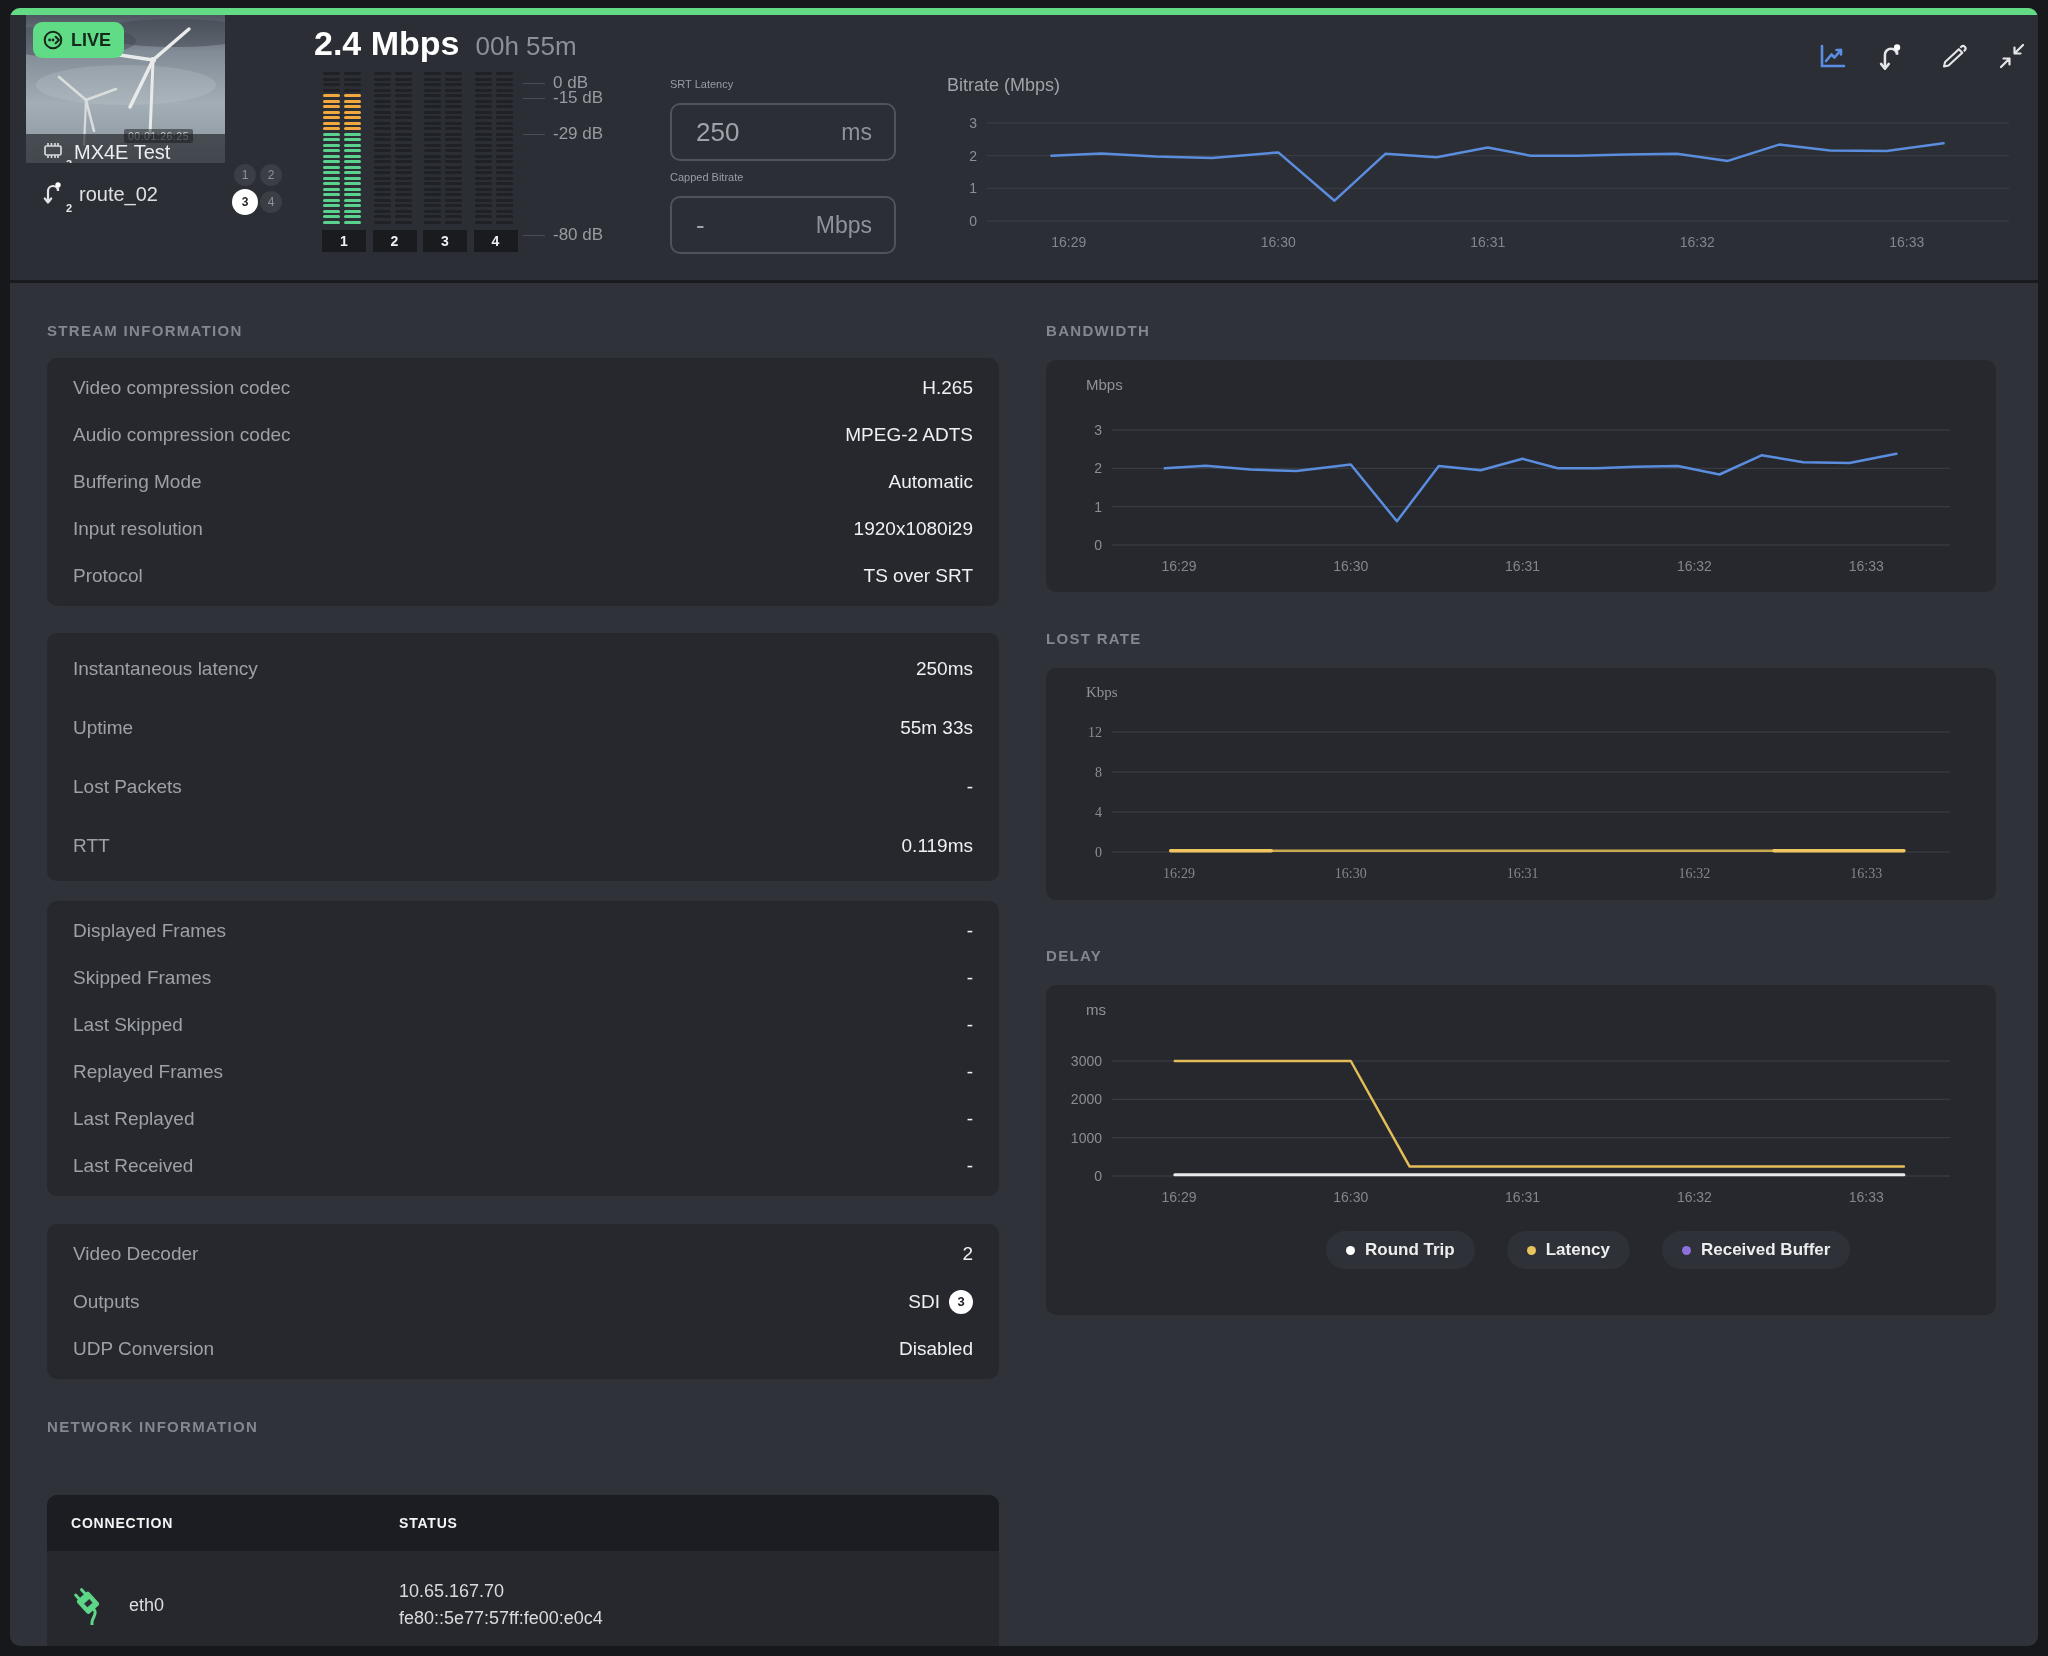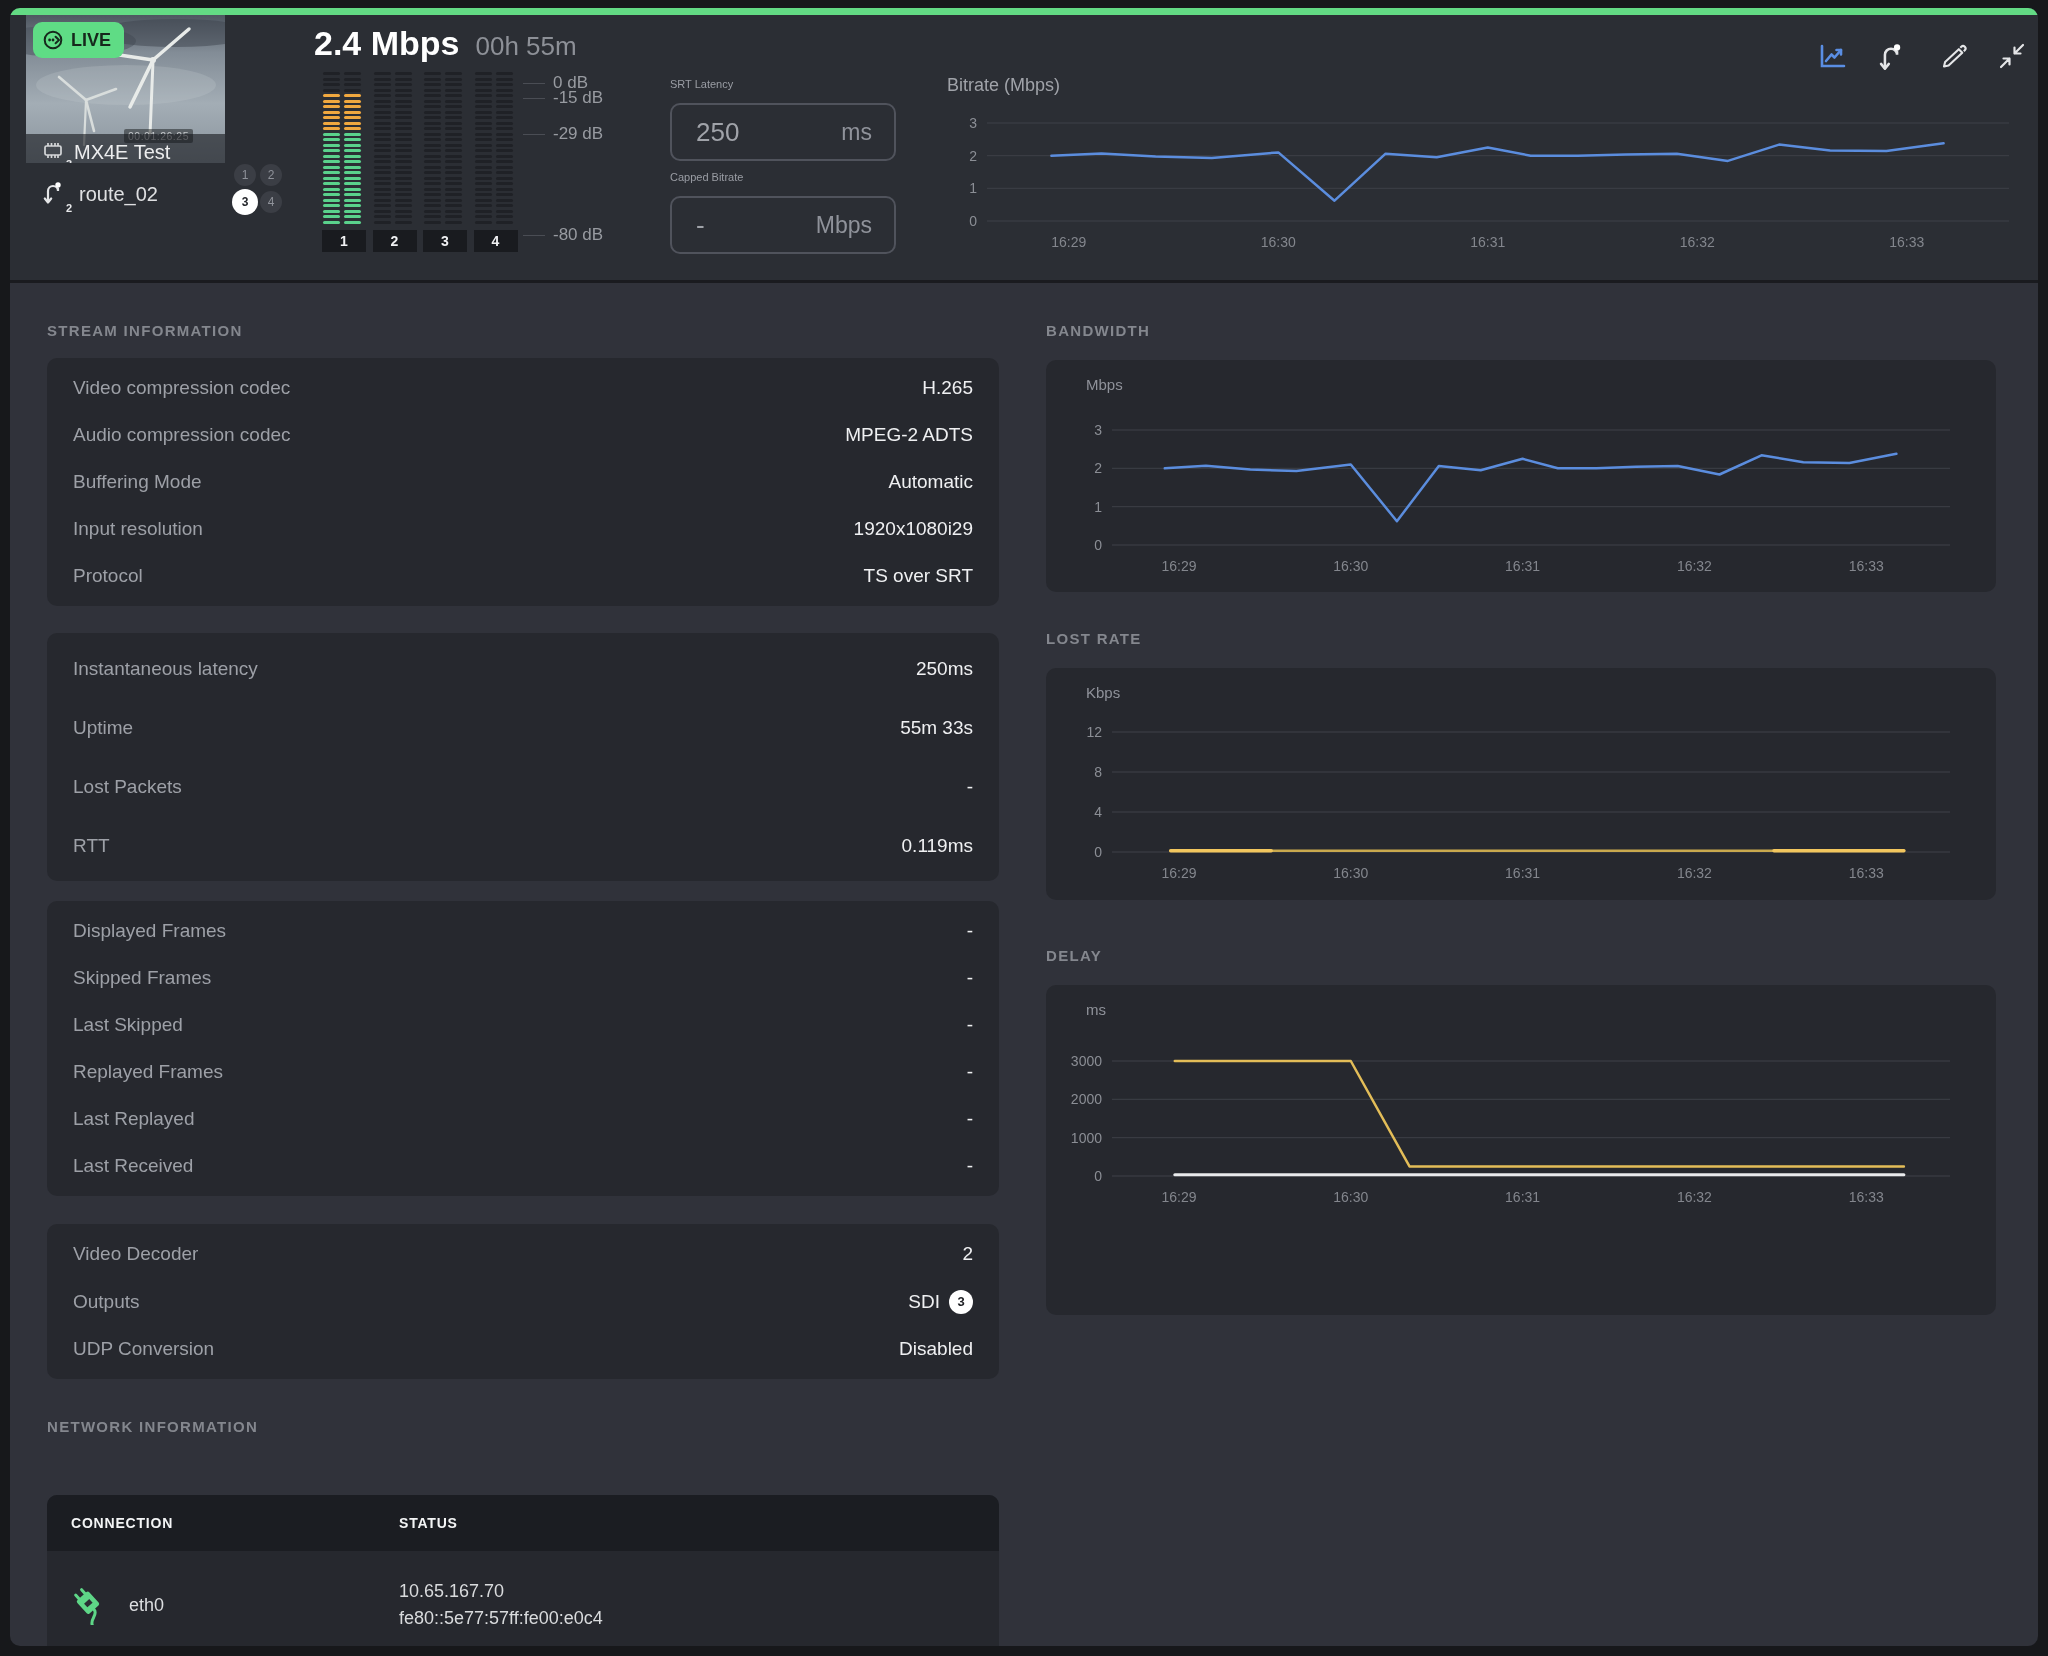--- a/index.html
+++ b/index.html
@@ -595,21 +595,21 @@
           <text x="133.0" y="211" text-anchor="middle" fill="#83868d" font-size="14">16:29</text>
           <text x="304.8" y="211" text-anchor="middle" fill="#83868d" font-size="14">16:30</text>
           <text x="476.6" y="211" text-anchor="middle" fill="#83868d" font-size="14">16:31</text>
           <text x="648.4" y="211" text-anchor="middle" fill="#83868d" font-size="14">16:32</text>
           <text x="820.2" y="211" text-anchor="middle" fill="#83868d" font-size="14">16:33</text>
           <polyline points="118.8,108.3 159.9,105.7 204.3,109.5 250.4,111.0 304.8,104.5 350.9,161.2 392.8,106.0 434.7,110.3 476.6,98.8 511.8,108.3 550.4,108.3 589.8,106.8 631.7,106.0 673.5,114.5 715.5,95.3 757.3,102.2 803.4,103.0 850.4,93.8" fill="none" stroke="#5b8dde" stroke-width="2.5" stroke-linejoin="round" stroke-linecap="round"></polyline>
         </svg>
       </div>
 
   <div class="heading" style="left:1036px;top:622px;">LOST RATE</div>
-  <div class="card" style="left:1036px;top:660px;width:950px;height:232px;">
+  <div class="card" style="left:1036px;top:660px;width:950px;height:232px;font-family:Liberation Serif, serif;">
     <div class="unitlab">Kbps</div>
   <svg width="950" height="232" class="plot">
           <line x1="66" x2="904" y1="184.0" y2="184.0" stroke="#3e4048" stroke-width="1"></line>
           <text x="56" y="189.0" text-anchor="end" fill="#8b8e95" font-size="14">0</text>
           <line x1="66" x2="904" y1="144.0" y2="144.0" stroke="#3e4048" stroke-width="1"></line>
           <text x="56" y="149.0" text-anchor="end" fill="#8b8e95" font-size="14">4</text>
           <line x1="66" x2="904" y1="104.0" y2="104.0" stroke="#3e4048" stroke-width="1"></line>
           <text x="56" y="109.0" text-anchor="end" fill="#8b8e95" font-size="14">8</text>
           <line x1="66" x2="904" y1="64.0" y2="64.0" stroke="#3e4048" stroke-width="1"></line>
           <text x="56" y="69.0" text-anchor="end" fill="#8b8e95" font-size="14">12</text>
@@ -620,20 +620,34 @@
           <text x="820.2" y="210" text-anchor="middle" fill="#83868d" font-size="14">16:33</text>
           <polyline points="124.7,182.8 857.9,182.8" fill="none" stroke="#c9a94e" stroke-width="2.5" stroke-linejoin="round" stroke-linecap="round"></polyline>
           <polyline points="124.7,182.8 225.2,182.8" fill="none" stroke="#f2c65e" stroke-width="3.5" stroke-linejoin="round" stroke-linecap="round"></polyline>
           <polyline points="728.0,182.8 857.9,182.8" fill="none" stroke="#f2c65e" stroke-width="3.5" stroke-linejoin="round" stroke-linecap="round"></polyline>
         </svg>
       </div>
 
   <div class="heading" style="left:1036px;top:939px;">DELAY</div>
   <div class="card" style="left:1036px;top:977px;width:950px;height:330px;">
     <div class="unitlab">ms</div>
+    <div class="legend" id="delay-legend">
+          <div class="pill">
+            <span class="dot" style="background: rgb(255, 255, 255);"></span>
+            <span>Round Trip</span>
+          </div>
+          <div class="pill">
+            <span class="dot" style="background: rgb(232, 196, 92);"></span>
+            <span>Latency</span>
+          </div>
+          <div class="pill">
+            <span class="dot" style="background: rgb(142, 112, 221);"></span>
+            <span>Received Buffer</span>
+          </div>
+        </div>
   <svg width="950" height="330" class="plot">
           <line x1="66" x2="904" y1="191.0" y2="191.0" stroke="#3e4048" stroke-width="1"></line>
           <text x="56" y="196.0" text-anchor="end" fill="#8b8e95" font-size="14">0</text>
           <line x1="66" x2="904" y1="152.7" y2="152.7" stroke="#3e4048" stroke-width="1"></line>
           <text x="56" y="157.7" text-anchor="end" fill="#8b8e95" font-size="14">1000</text>
           <line x1="66" x2="904" y1="114.3" y2="114.3" stroke="#3e4048" stroke-width="1"></line>
           <text x="56" y="119.3" text-anchor="end" fill="#8b8e95" font-size="14">2000</text>
           <line x1="66" x2="904" y1="76.0" y2="76.0" stroke="#3e4048" stroke-width="1"></line>
           <text x="56" y="81.0" text-anchor="end" fill="#8b8e95" font-size="14">3000</text>
           <text x="133.0" y="217" text-anchor="middle" fill="#83868d" font-size="14">16:29</text>

